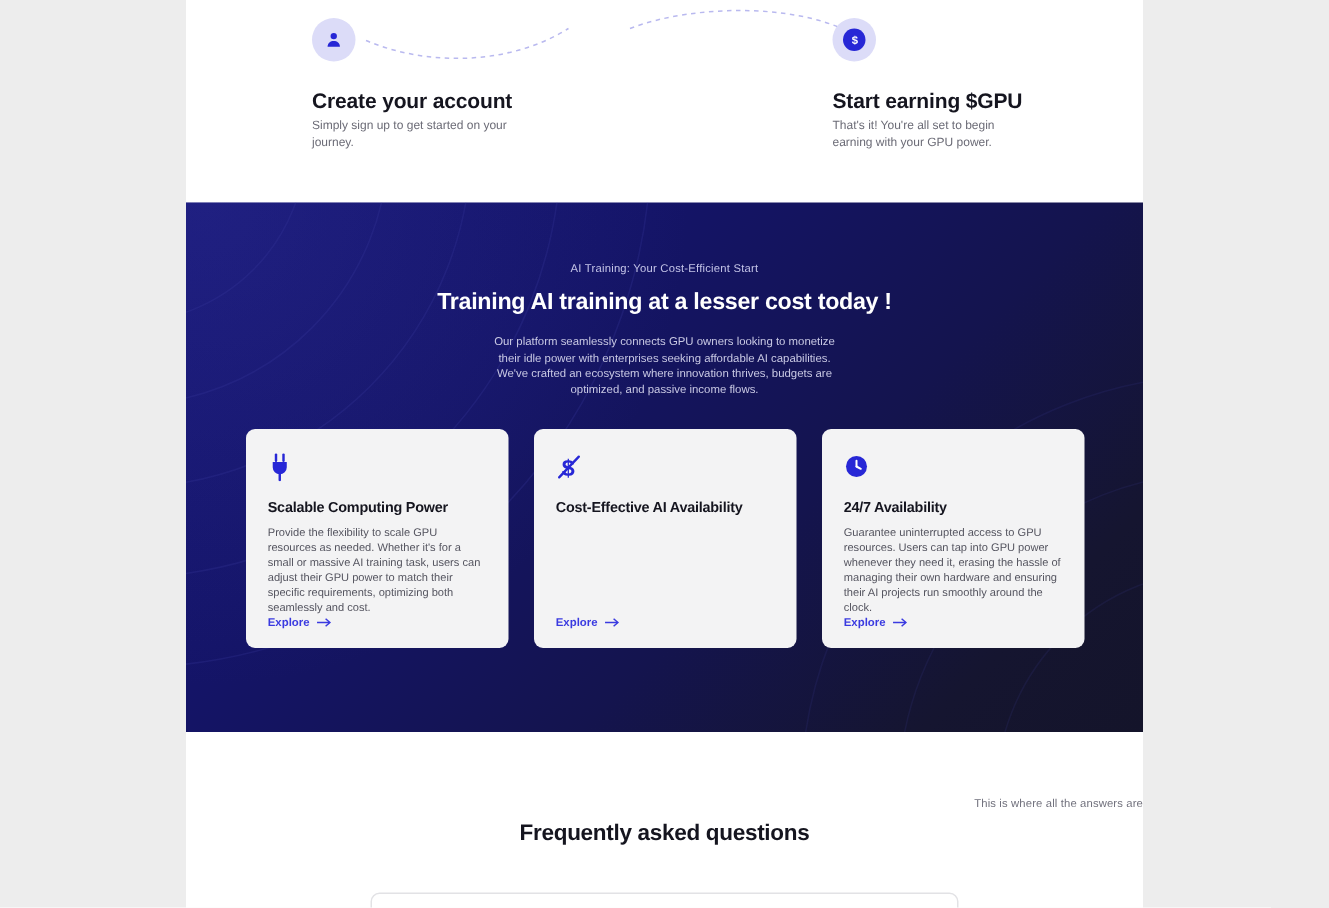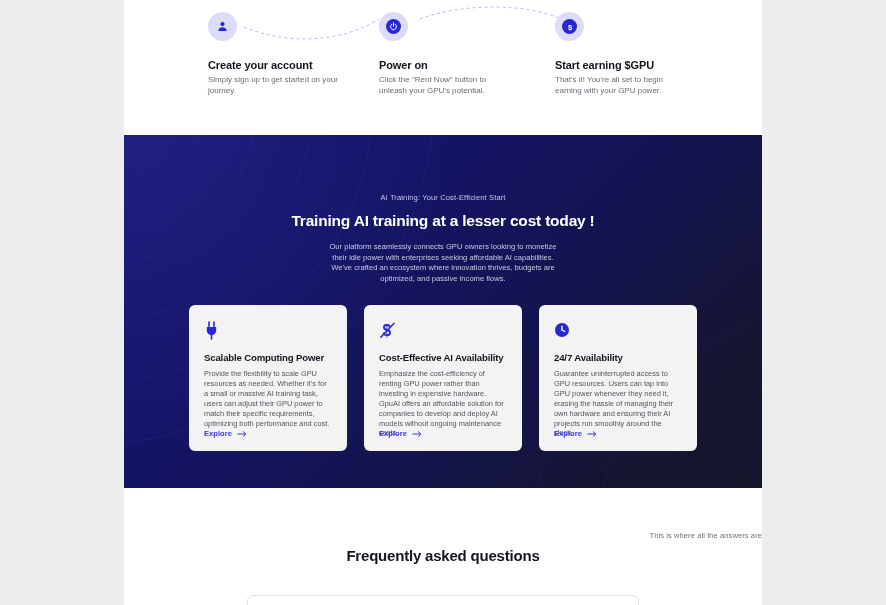--- a/index.html
+++ b/index.html
@@ -62,21 +62,21 @@
   .step-icon .inner-dot {
     width: 15px;
     height: 15px;
     border-radius: 50%;
     background: #2727d6;
     display: flex;
     align-items: center;
     justify-content: center;
   }
   .step-title {
-    font-size: 11px;
+    font-size: 14px;
     font-weight: bold;
     color: #15151f;
     letter-spacing: -0.1px;
     margin-bottom: 4px;
   }
   .step-desc {
     font-size: 8px;
     line-height: 10.5px;
     color: #6b6b76;
     width: 130px;
@@ -96,21 +96,21 @@
     left: 0;
     top: 0;
     width: 638px;
     height: 353px;
     pointer-events: none;
     opacity: 0.55;
   }
   .dark-head {
     position: relative;
     text-align: center;
-    padding-top: 58px;
+    padding-top: 39px;
   }
   .eyebrow-dark {
     font-size: 7.5px;
     color: #c5c5e8;
     letter-spacing: 0.15px;
     margin-bottom: 10px;
   }
   .dark-h2 {
     font-size: 15.5px;
     font-weight: bold;
@@ -128,21 +128,21 @@
   }
 
   .cards {
     position: relative;
     display: flex;
     justify-content: center;
     gap: 17px;
     margin-top: 21px;
   }
   .card {
-    width: 158px;
+    width: 175px;
     height: 146px;
     background: #f3f3f4;
     border-radius: 6px;
     padding: 14px 15px 0 15px;
     box-sizing: border-box;
     position: relative;
   }
   .card-icon {
     height: 22px;
     margin-bottom: 11px;
@@ -224,32 +224,20 @@
       <div class="step-icon">
         <svg width="13" height="13" viewBox="0 0 24 24">
           <circle cx="12" cy="7.5" r="3.9" fill="#2727d6"></circle>
           <path d="M4.4 20.5 C 4.4 15.6, 8 13.4, 12 13.4 C 16 13.4, 19.6 15.6, 19.6 20.5 Z" fill="#2727d6"></path>
         </svg>
       </div>
       <div class="step-title">Create your account</div>
       <div class="step-desc">Simply sign up to get started on your journey.</div>
     </div>
 
-    <div class="step step-2">
-      <div class="step-icon filled">
-        <div class="inner-dot">
-          <svg width="9" height="9" viewBox="0 0 24 24">
-            <path d="M7 6.2 A 8 8 0 1 0 17 6.2" fill="none" stroke="#ffffff" stroke-width="2.6" stroke-linecap="round"></path>
-            <line x1="12" y1="2.4" x2="12" y2="11" stroke="#ffffff" stroke-width="2.6" stroke-linecap="round"></line>
-          </svg>
-        </div>
-      </div>
-      <div class="step-title">Power on</div>
-      <div class="step-desc">Click the "Rent Now" button to unleash your GPU's potential.</div>
-    </div>
 
     <div class="step step-3">
       <div class="step-icon filled">
         <div class="inner-dot">
           <svg width="10" height="10" viewBox="0 0 24 24">
             <text x="12" y="18" font-size="18" font-weight="bold" fill="#ffffff" text-anchor="middle" font-family="Liberation Sans, sans-serif">$</text>
           </svg>
         </div>
       </div>
       <div class="step-title">Start earning $GPU</div>
@@ -287,39 +275,38 @@
       <div class="card">
         <div class="card-icon">
           <svg width="15" height="19" viewBox="0 0 24 30">
             <line x1="8" y1="1.5" x2="8" y2="8" stroke="#2727d6" stroke-width="2.6" stroke-linecap="round"></line>
             <line x1="16" y1="1.5" x2="16" y2="8" stroke="#2727d6" stroke-width="2.6" stroke-linecap="round"></line>
             <path d="M4.5 9.5 h15 v5.5 a7.5 7.5 0 0 1 -15 0 z" fill="#2727d6"></path>
             <line x1="12" y1="22" x2="12" y2="28.5" stroke="#2727d6" stroke-width="2.6" stroke-linecap="round"></line>
           </svg>
         </div>
         <div class="card-title">Scalable Computing Power</div>
-        <div class="card-desc">Provide the flexibility to scale GPU resources as needed. Whether it's for a small or massive AI training task, users can adjust their GPU power to match their specific requirements, optimizing both performance and cost.</div>
+        <div class="card-desc">Provide the flexibility to scale GPU resources as needed. Whether it's for a small or massive AI training task, users can adjust their GPU power to match their specific requirements, optimizing both seamlessly and cost.</div>
         <a class="card-link">
           <span>Explore</span>
           <svg width="10" height="8" viewBox="0 0 14 10">
             <line x1="0.5" y1="5" x2="12" y2="5" stroke="#3a3ae0" stroke-width="1.4"></line>
             <polyline points="8.5,1.5 12.5,5 8.5,8.5" fill="none" stroke="#3a3ae0" stroke-width="1.4"></polyline>
           </svg>
         </a>
       </div>
 
       <div class="card">
         <div class="card-icon">
           <svg width="17" height="19" viewBox="0 0 24 26">
             <text x="11" y="21" font-size="22" font-weight="bold" fill="#2727d6" text-anchor="middle" font-family="Liberation Sans, sans-serif">$</text>
             <line x1="2.5" y1="22.5" x2="21" y2="3" stroke="#2727d6" stroke-width="2.2" stroke-linecap="round"></line>
           </svg>
         </div>
         <div class="card-title">Cost-Effective AI Availability</div>
-        <div class="card-desc">Emphasize the cost-efficiency of renting GPU power rather than investing in expensive hardware. GpuAI offers an affordable solution for companies to develop and deploy AI models without ongoing maintenance costs.</div>
         <a class="card-link">
           <span>Explore</span>
           <svg width="10" height="8" viewBox="0 0 14 10">
             <line x1="0.5" y1="5" x2="12" y2="5" stroke="#3a3ae0" stroke-width="1.4"></line>
             <polyline points="8.5,1.5 12.5,5 8.5,8.5" fill="none" stroke="#3a3ae0" stroke-width="1.4"></polyline>
           </svg>
         </a>
       </div>
 
       <div class="card">

